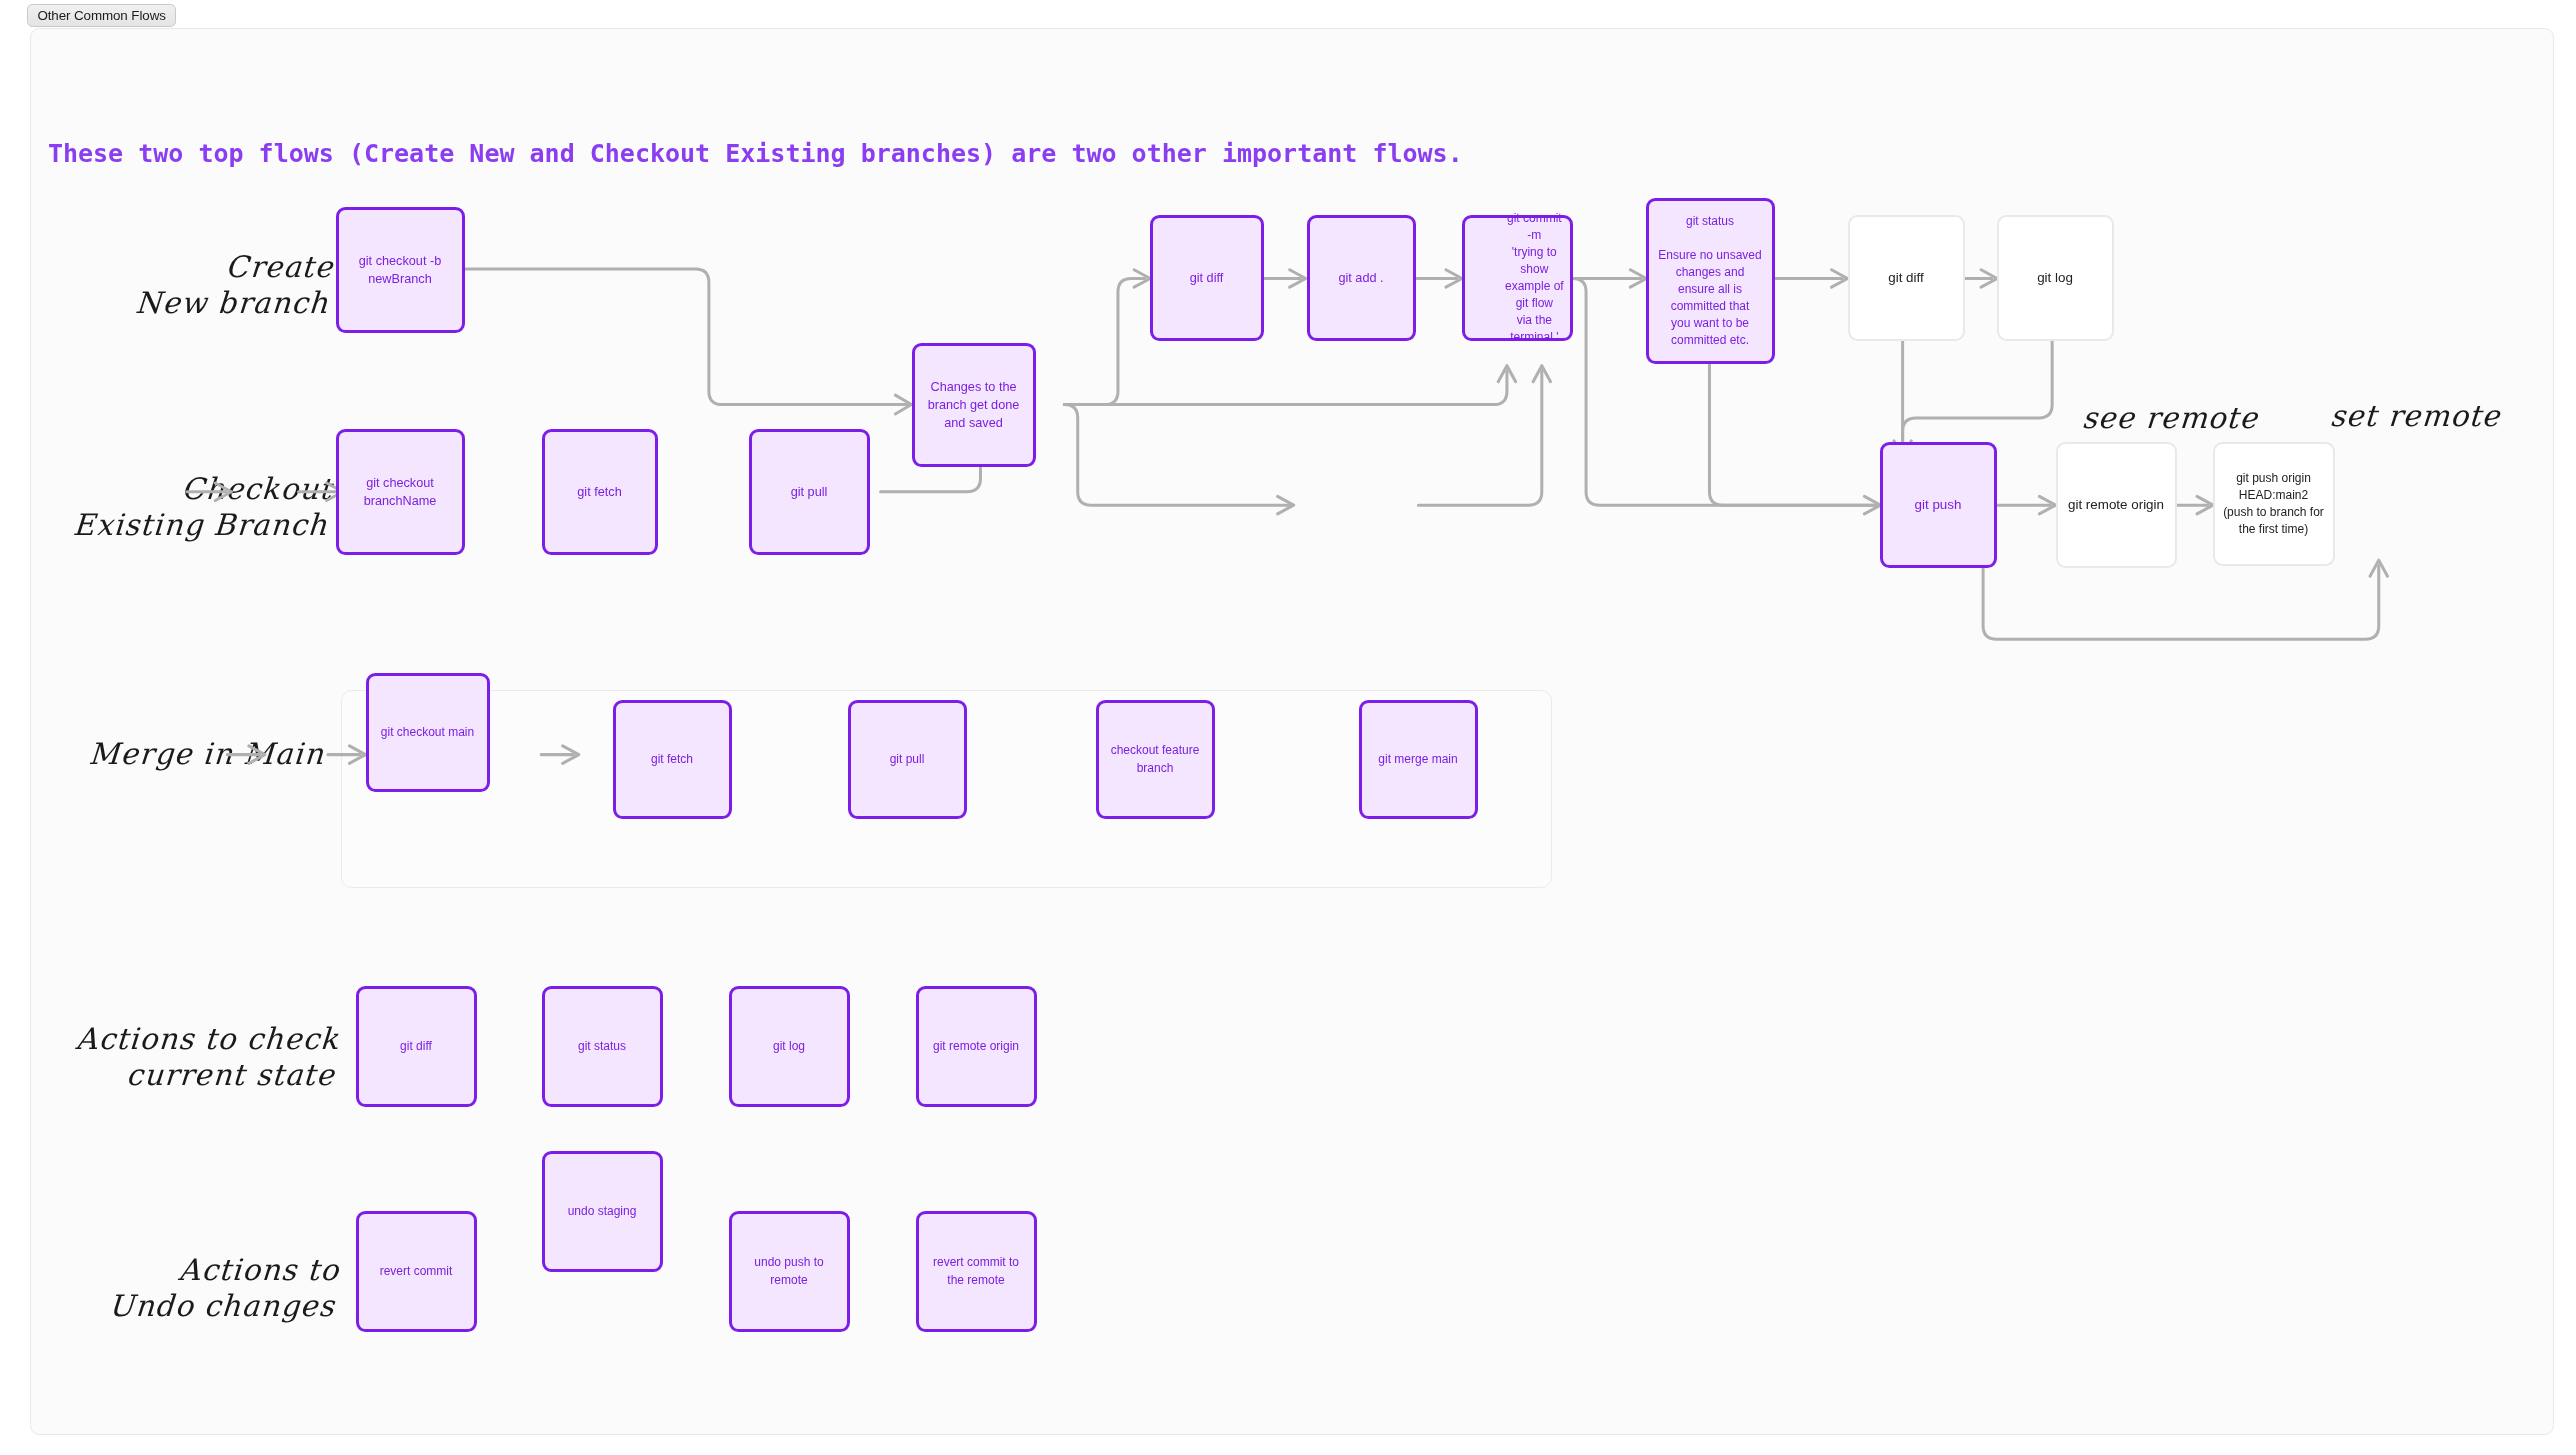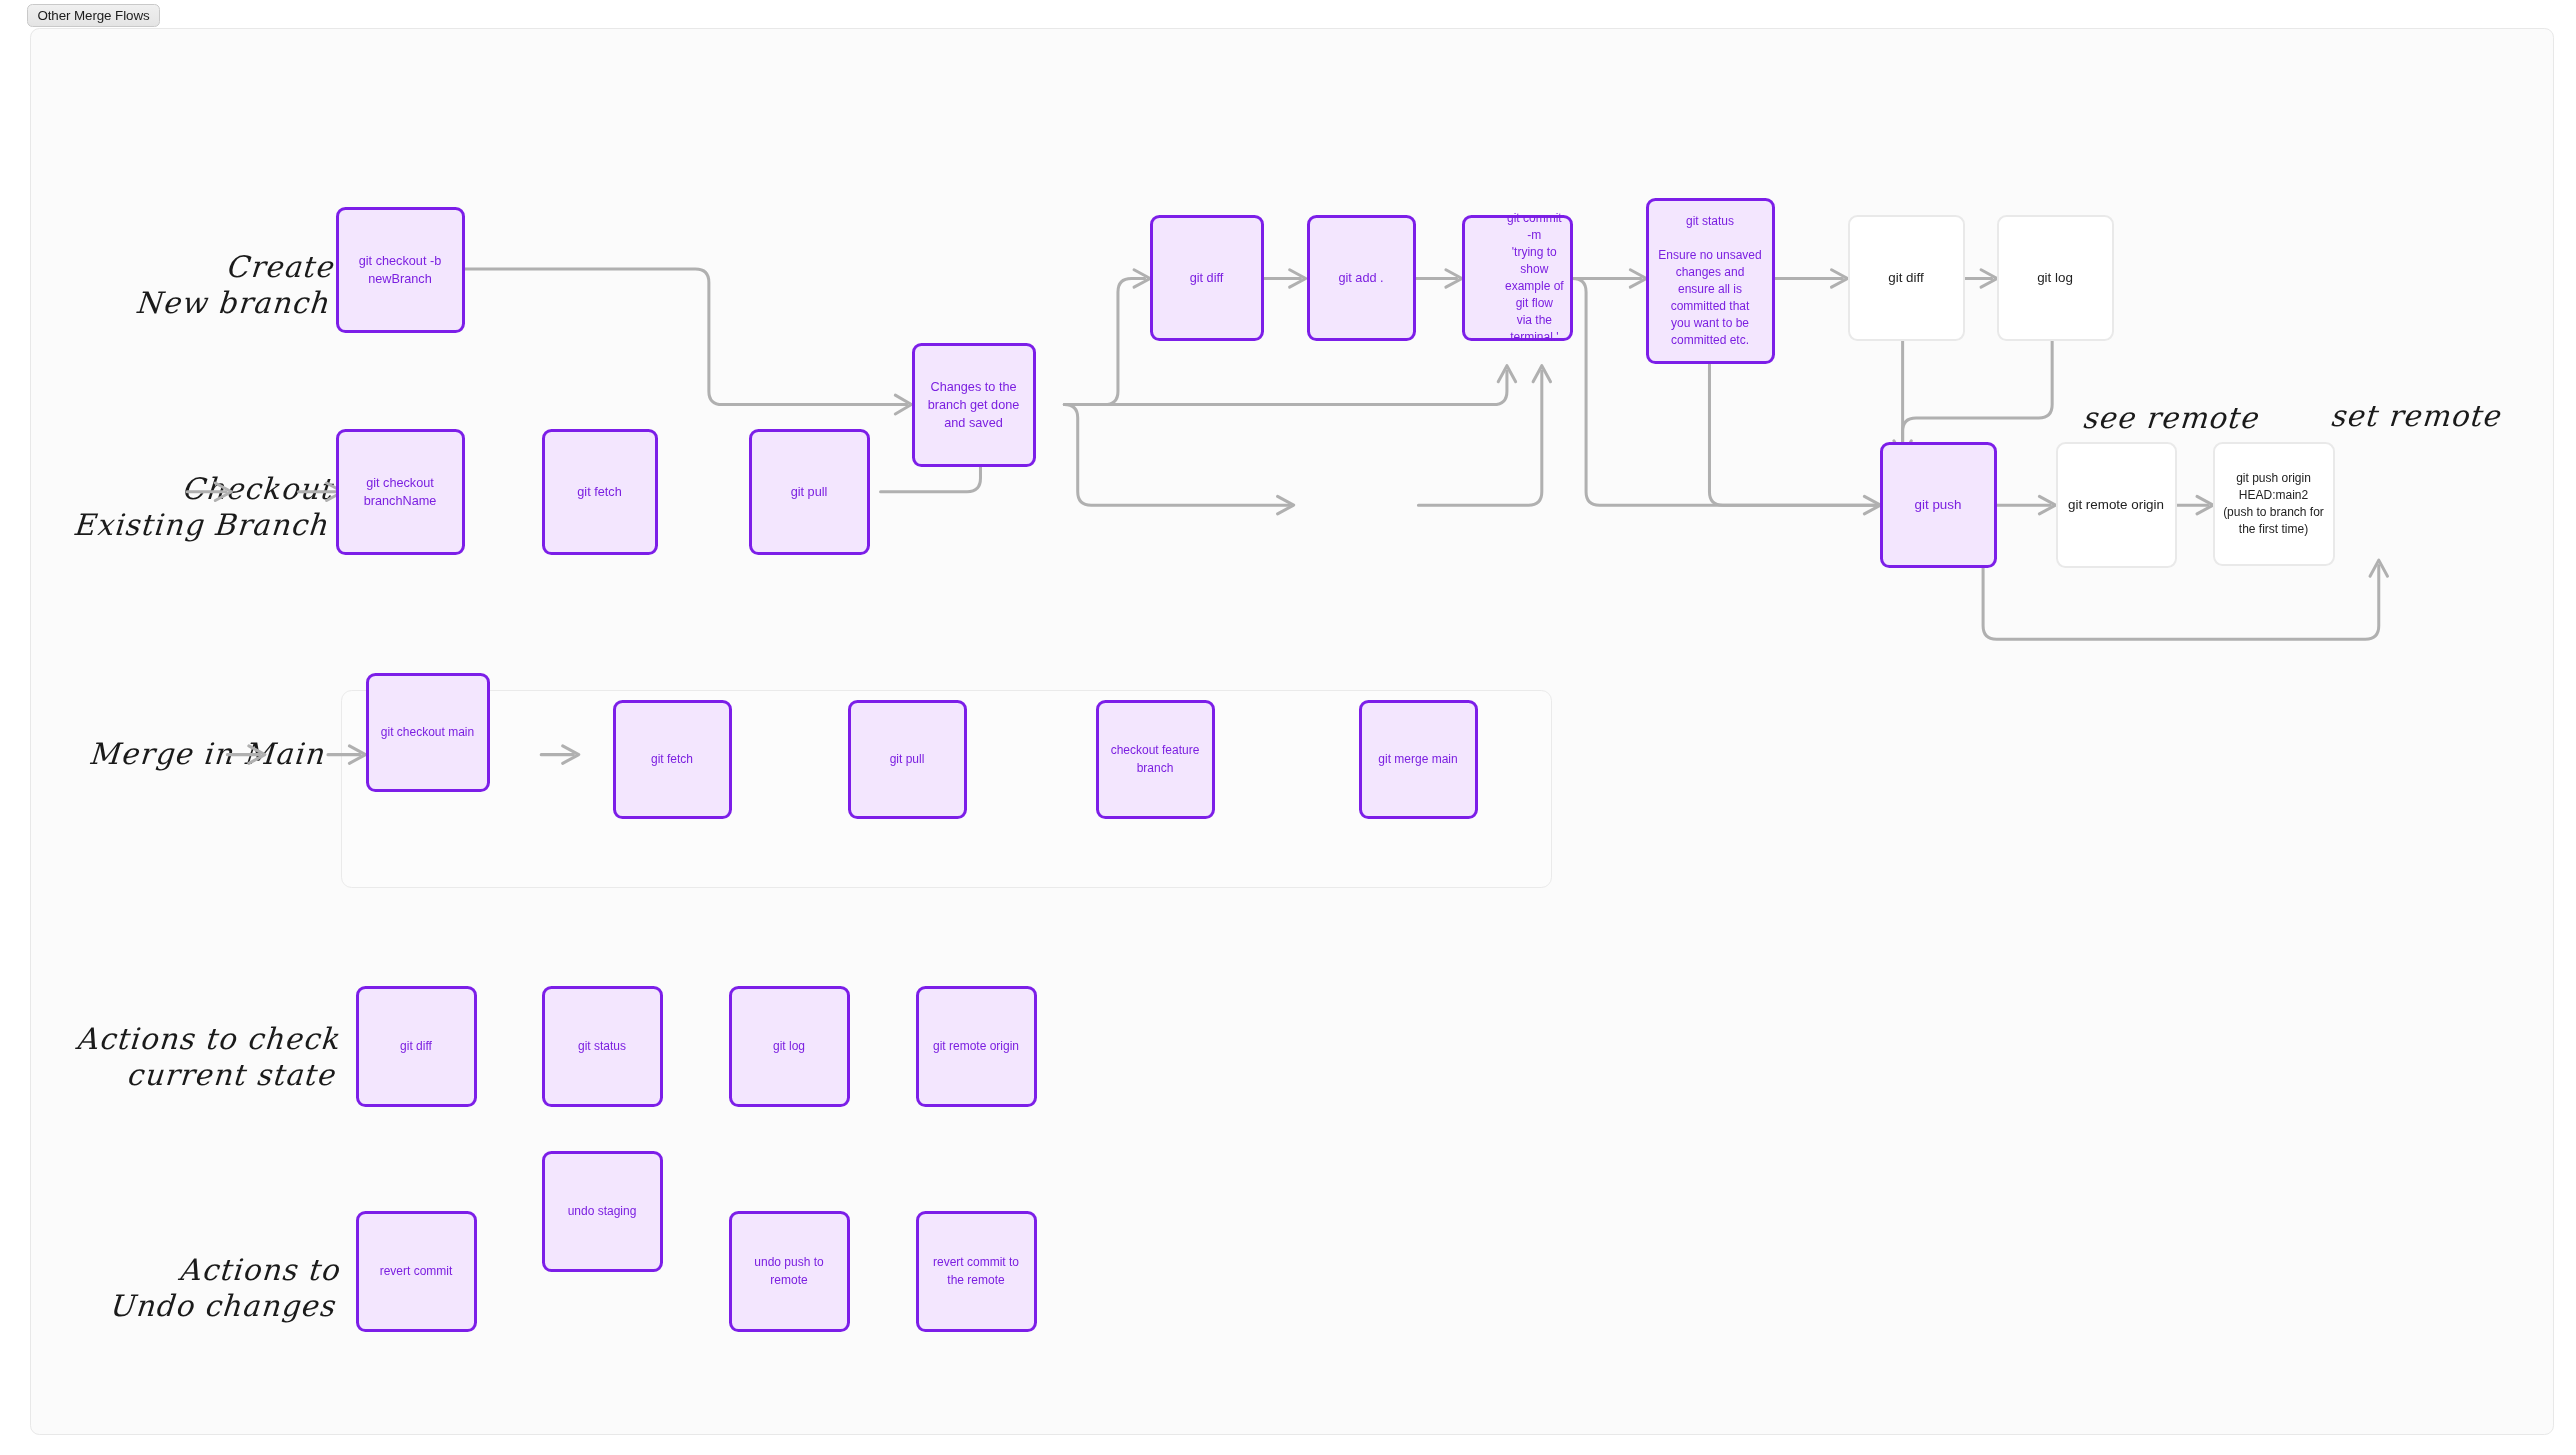--- a/index.html
+++ b/index.html
@@ -106,21 +106,21 @@
   }
   .edges path { fill: none; stroke: #b0b0b0; stroke-width: 4.5; stroke-linecap: round; stroke-linejoin: round; }
   .edges polyline.ah { fill: none; stroke: #b0b0b0; stroke-width: 4.5; stroke-linecap: round; stroke-linejoin: round; }
 </style>
 </head>
 <body>
 
 <div id="root">
 
   <div class="tab-chip">
-    <span>Other Merge Flows</span>
+    <span>Other Common Flows</span>
   </div>
 
   <div class="canvas">
 
     <svg class="edges" viewBox="0 0 3762 2098">
 
       <path d="M 646,358 L 990,358 Q 1010,358 1010,378 L 1010,540 Q 1010,560 1030,560 L 1305,560"></path>
       <polyline class="ah" points="1288,546 1312,560 1288,574"></polyline>
 
       <path d="M 232,690 L 290,690"></path>
@@ -181,20 +181,21 @@
       <path d="M 292,1082 L 340,1082"></path>
       <polyline class="ah" points="324,1069 348,1082 324,1095"></polyline>
       <path d="M 442,1082 L 490,1082"></path>
       <polyline class="ah" points="474,1069 498,1082 474,1095"></polyline>
       <path d="M 592,1082 L 640,1082"></path>
       <polyline class="ah" points="624,1069 648,1082 624,1095"></polyline>
       <path d="M 760,1082 L 808,1082"></path>
       <polyline class="ah" points="792,1069 816,1082 792,1095"></polyline>
     </svg>
 
+    <div class="headline">These two top flows (Create New and Checkout Existing branches) are two other important flows.</div>
 
     <div class="hand" style="left:81px; top:221px; width:221px; font-size:29.5px; text-align:right;">Create
 New branch</div>
 
     <div class="hand" style="left:13.4px; top:443px; width:288px; font-size:29.5px; text-align:right;">Checkout
 Existing Branch</div>
 
     <div class="hand" style="left:2053px; top:372px; width:201px; font-size:29.5px; text-align:left;">see remote</div>
 
     <div class="hand" style="left:2301px; top:370px; width:201px; font-size:29.5px; text-align:left;">set remote</div>

